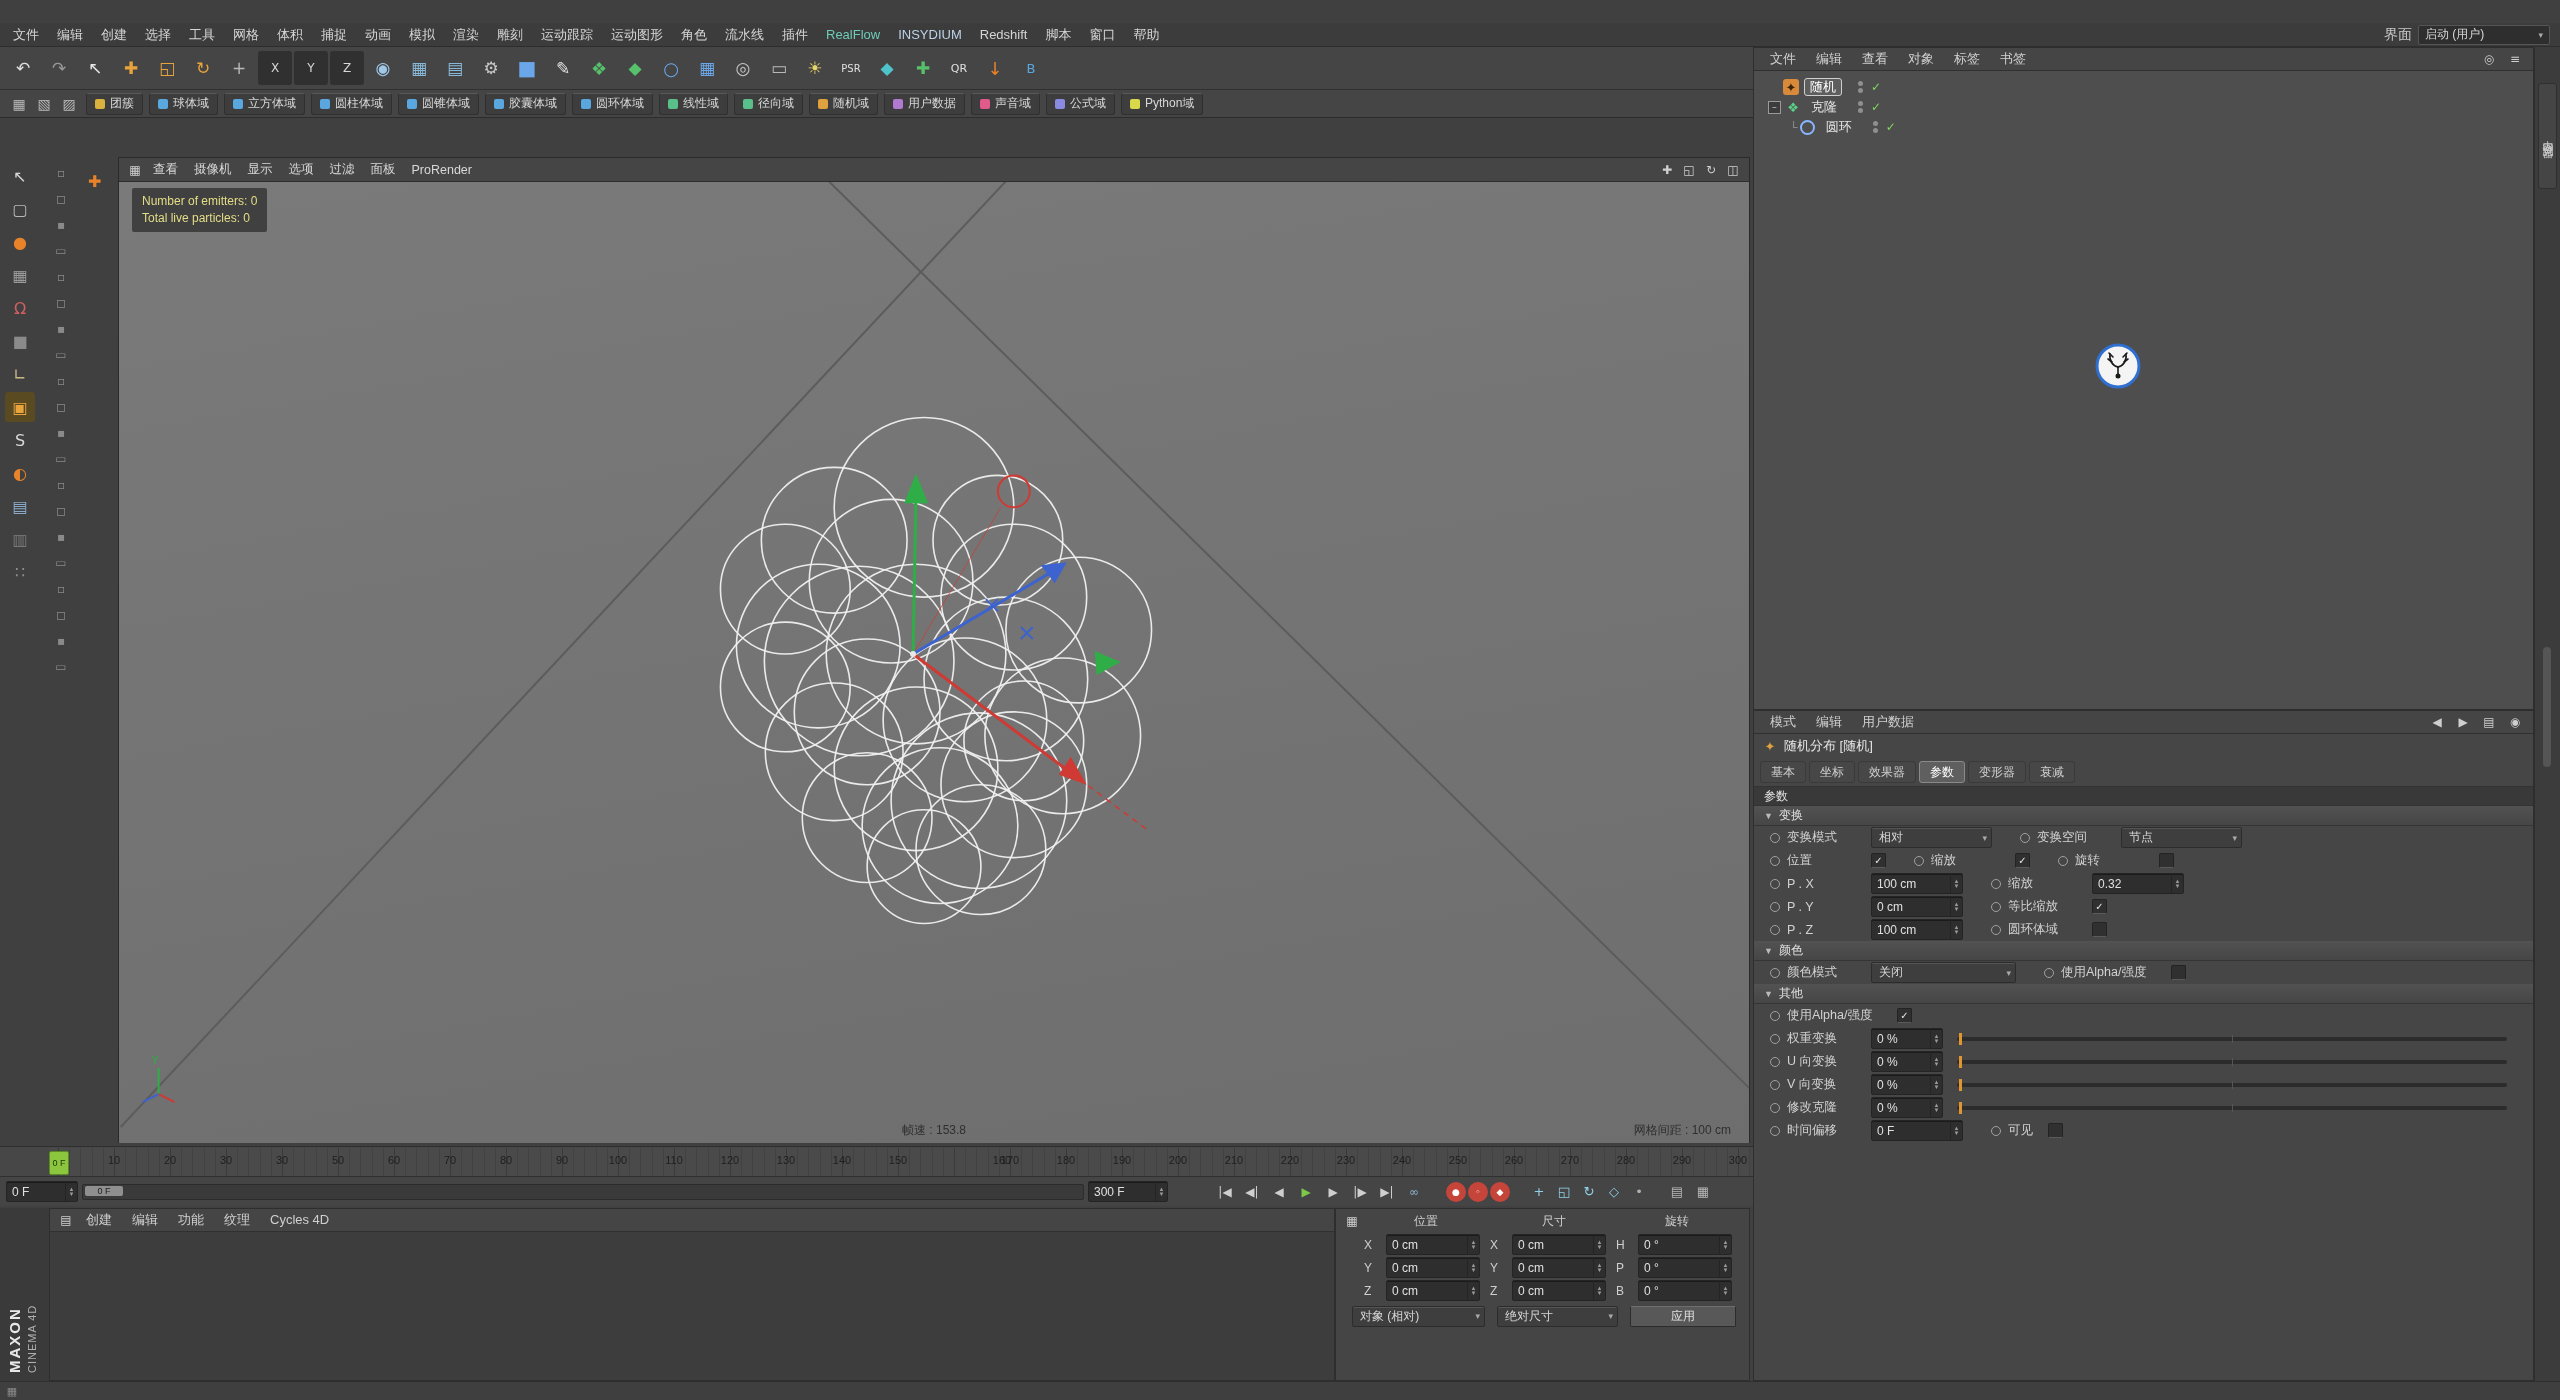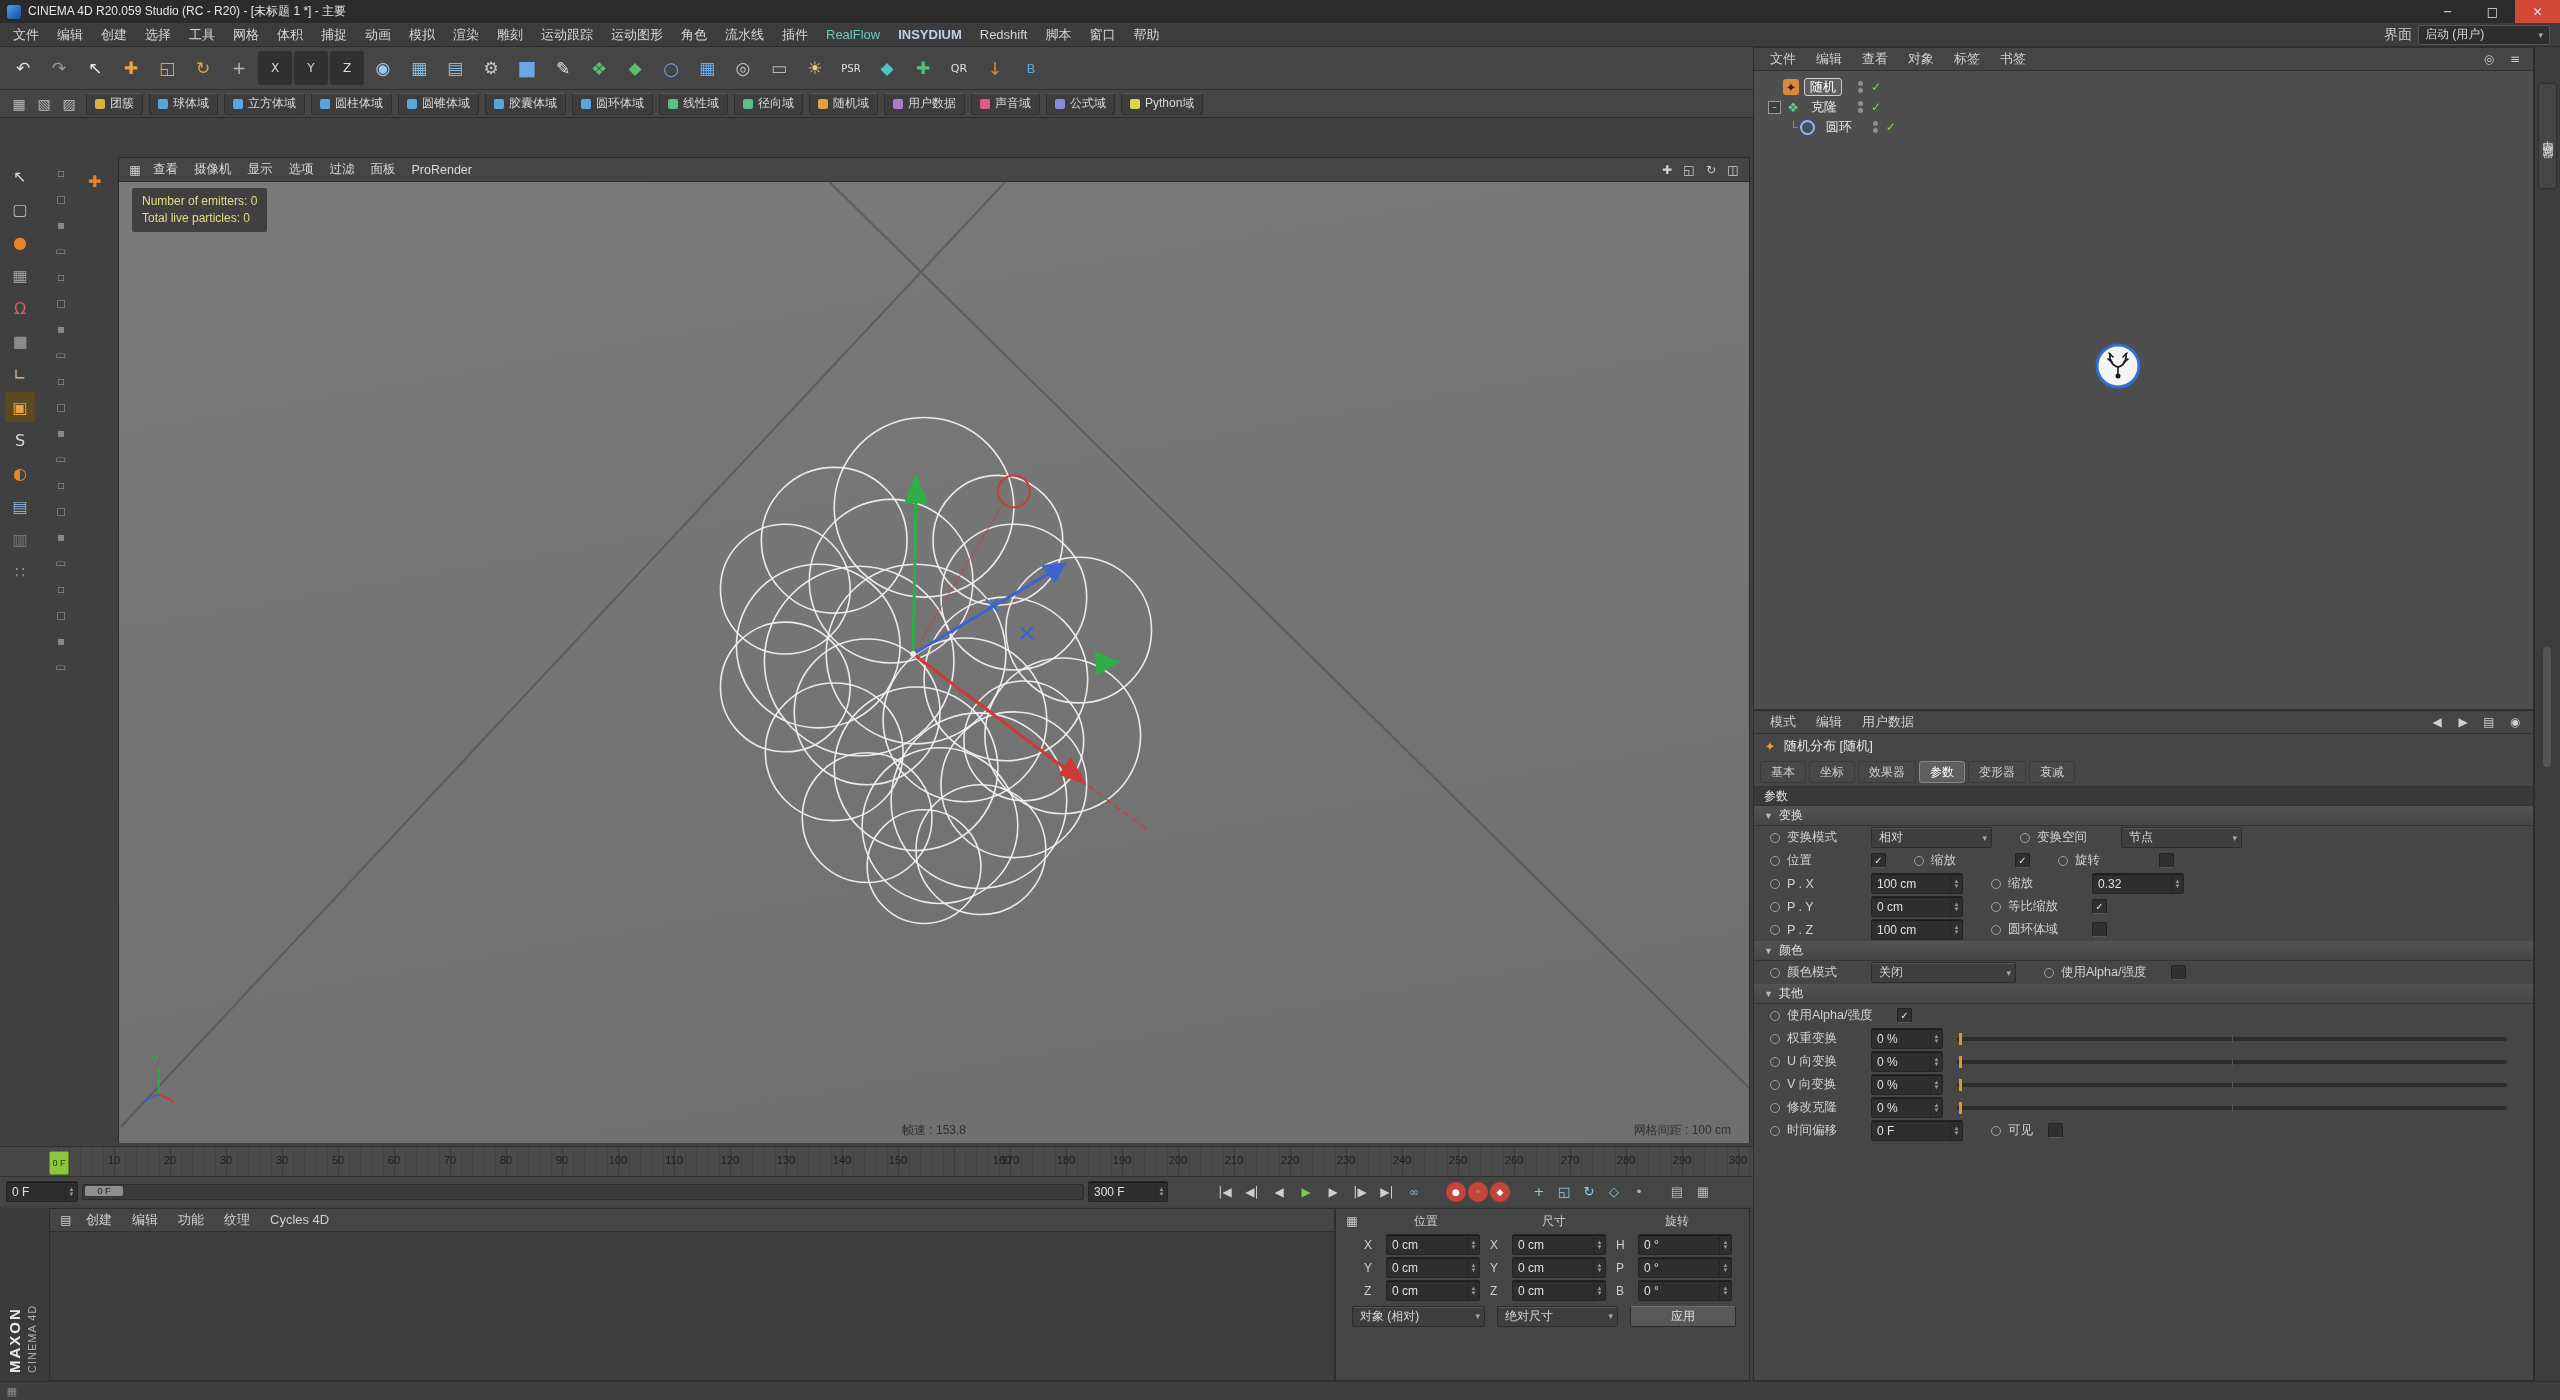--- a/index.html
+++ b/index.html
@@ -134,28 +134,20 @@
   #strip-tab{position:absolute;left:3px;top:36px;height:96px;background:#454545;border:1px solid #2f2f2f;border-radius:3px;font-size:11px;color:#c8c8c8;display:flex;align-items:center;justify-content:center;writing-mode:vertical-rl;text-orientation:upright;letter-spacing:2px;padding:4px 1px;}
   #strip-thumb{position:absolute;left:8px;top:600px;width:8px;height:120px;background:#555;border-radius:4px;}
 
   #plugin-badge{left:2095px;top:343px;width:46px;height:46px;}
 </style>
 </head>
 <body>
 
 <div id="app">
 
-  <div id="titlebar" class="abs">
-    <div id="app-icon"></div>
-    <div id="title-text">CINEMA 4D R20.059 Studio (RC - R20) - [未标题 1 *] - 主要</div>
-    <div class="spacer"></div>
-    <div class="wbtn ico">─</div>
-    <div class="wbtn ico">□</div>
-    <div class="wbtn ico" id="win-close">✕</div>
-  </div>
 
   <div id="menubar" class="abs">
     <div class="flex">
 
     <span class="menu-item">文件</span>
         <span class="menu-item">编辑</span>
         <span class="menu-item">创建</span>
         <span class="menu-item">选择</span>
         <span class="menu-item">工具</span>
         <span class="menu-item">网格</span>
@@ -164,21 +156,21 @@
         <span class="menu-item">动画</span>
         <span class="menu-item">模拟</span>
         <span class="menu-item">渲染</span>
         <span class="menu-item">雕刻</span>
         <span class="menu-item">运动跟踪</span>
         <span class="menu-item">运动图形</span>
         <span class="menu-item">角色</span>
         <span class="menu-item">流水线</span>
         <span class="menu-item">插件</span>
         <span class="menu-item" style="color: rgb(111, 202, 184);">RealFlow</span>
-        <span class="menu-item" style="color: rgb(188, 210, 232); font-weight: bold;">INSYDIUM</span>
+        <span class="menu-item" style="color: rgb(188, 210, 232);">INSYDIUM</span>
         <span class="menu-item">Redshift</span>
         <span class="menu-item">脚本</span>
         <span class="menu-item">窗口</span>
         <span class="menu-item">帮助</span>
       </div>
     <div id="menubar-right">
       <span style="font-size:14px;color:#c8c8c8;">界面</span>
       <div id="layout-select">
         <span>启动 (用户)</span>
           <span style="font-size:9px;color:#aaa;">▾</span>

